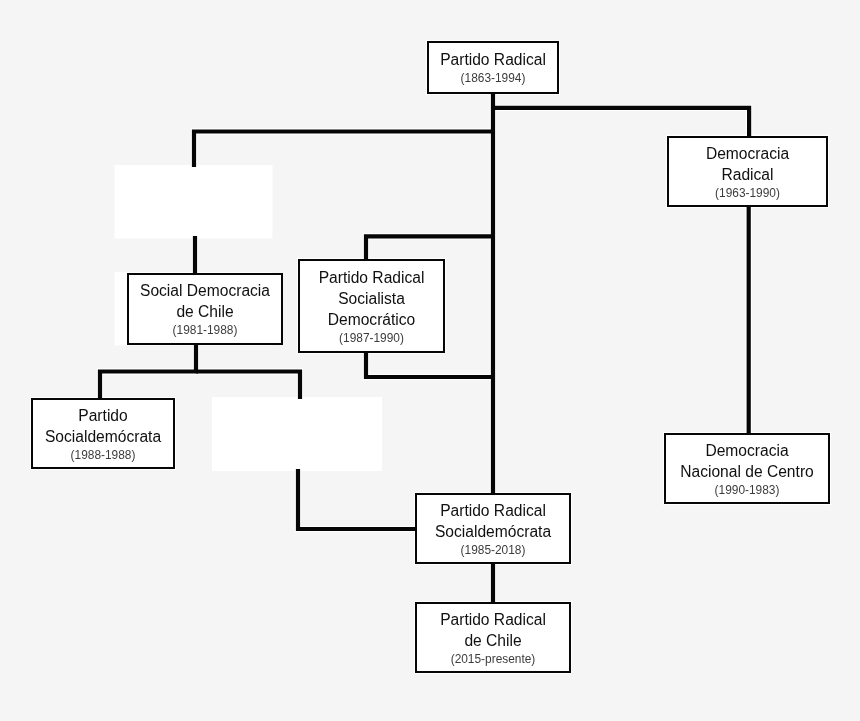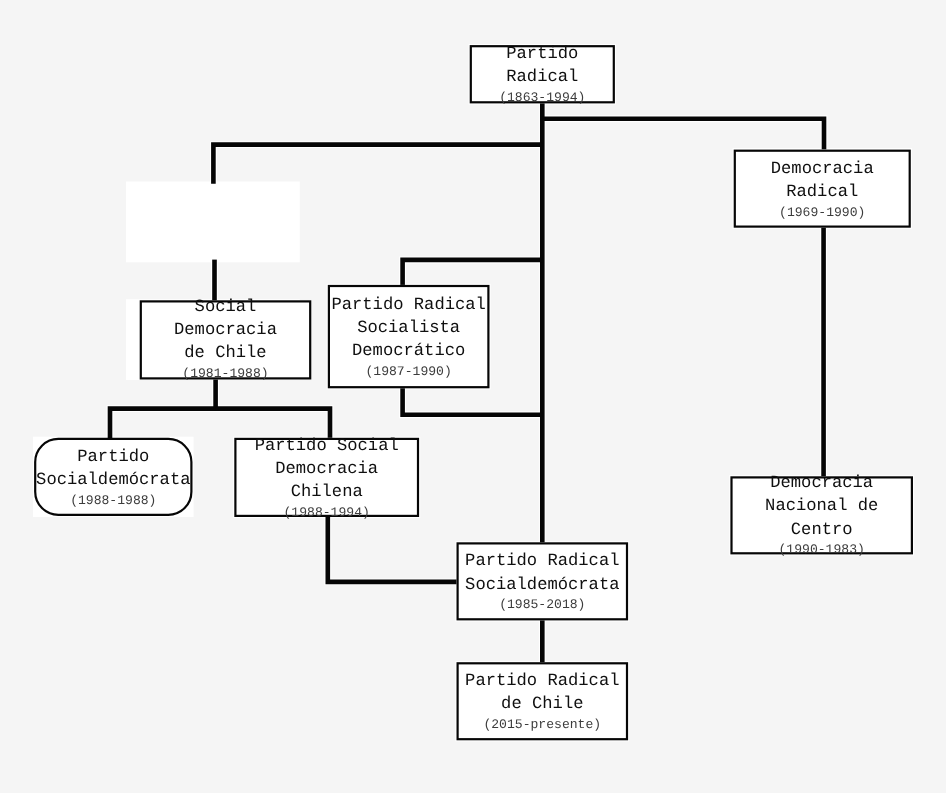--- a/index.html
+++ b/index.html
@@ -1,33 +1,33 @@
 <!DOCTYPE html>
 <html><head>
 <meta charset="utf-8">
 <title>Partido Radical - diagrama genealogico</title>
 <style>
   html,body{margin:0;padding:0;}
   body{width:860px;height:721px;background:#f5f5f5;
        font-family:"Liberation Sans",sans-serif;overflow:hidden;position:relative;
        -webkit-font-smoothing:antialiased;}
-  #chart{position:absolute;left:0;top:0;width:860px;height:714px;font-family:Liberation Mono, monospace;}
+  #chart{position:absolute;left:0;top:0;width:860px;height:714px;}
   #halo,#lines{position:absolute;left:0;top:0;pointer-events:none;}
   .node{position:absolute;background:#ffffff;border:2px solid #060606;
         box-sizing:border-box;display:flex;flex-direction:column;
         align-items:center;justify-content:center;padding-top:1.8px;}
   .nm{transform:translateZ(0);font-size:15.6px;line-height:21px;color:#101010;text-align:center;white-space:pre-line;}
   .yr{transform:translateZ(0);font-size:11.9px;line-height:17.4px;color:#3c3c3c;text-align:left;}
 
   
   #n-pr    {left:427px;  top:41px;  width:132px; height:53px;}
   #n-pir   {left:115.5px;top:166px; width:156px; height:71.5px;}
   #n-sdc   {left:127px;top:273px; width:156px; height:71.5px;}
   #n-prsd87{left:298px;  top:259px; width:147px; height:94px;}
-  #n-psd   {left:31px;   top:398px; width:144px; height:71px;border-radius:22px;}
+  #n-psd   {left:31px;   top:398px; width:144px; height:71px;}
   #n-psdc  {left:213px;  top:398px; width:168px; height:72px;}
   #n-prsd94{left:415px;  top:493px; width:156px; height:71px;}
   #n-prch  {left:415px;  top:602px; width:156px; height:71px;}
   #n-dr    {left:667px;  top:135.6px; width:161px; height:71.3px; padding-top:2.4px;}
   #n-dnc   {left:664px;  top:433px; width:166px; height:71px;}
 </style>
 </head>
 <body>
 
 <div id="chart">
@@ -87,42 +87,37 @@
 Democrático</div>
     <div class="yr">(1987-1990)</div>
   </div>
 
   <div class="node" id="n-psd">
     <div class="nm">Partido
 Socialdemócrata</div>
     <div class="yr">(1988-1988)</div>
   </div>
 
-  <div class="node" id="n-psdc">
-    <div class="nm">Partido Social
-Democracia Chilena</div>
-    <div class="yr">(1988-1994)</div>
-  </div>
 
   <div class="node" id="n-prsd94">
     <div class="nm">Partido Radical
 Socialdemócrata</div>
     <div class="yr">(1985-2018)</div>
   </div>
 
   <div class="node" id="n-prch">
     <div class="nm">Partido Radical
 de Chile</div>
     <div class="yr">(2015-presente)</div>
   </div>
 
   <div class="node" id="n-dr">
     <div class="nm">Democracia
 Radical</div>
-    <div class="yr">(1969-1990)</div>
+    <div class="yr">(1963-1990)</div>
   </div>
 
   <div class="node" id="n-dnc">
     <div class="nm">Democracia
 Nacional de Centro</div>
     <div class="yr">(1990-1983)</div>
   </div>
 
 </div>
 

